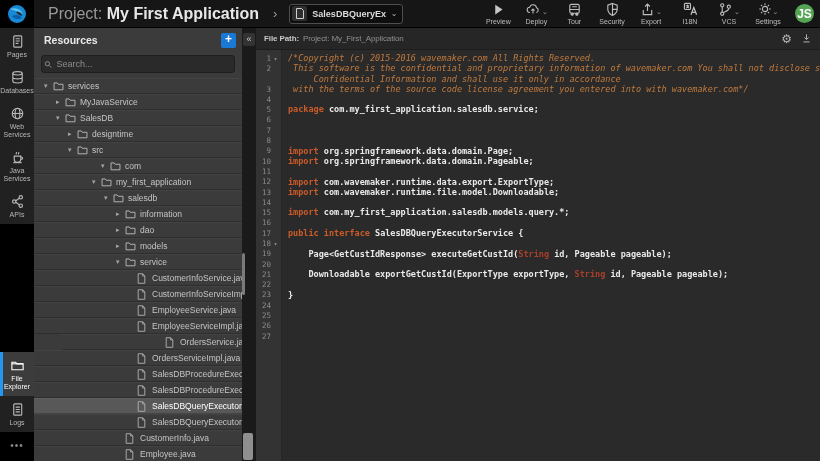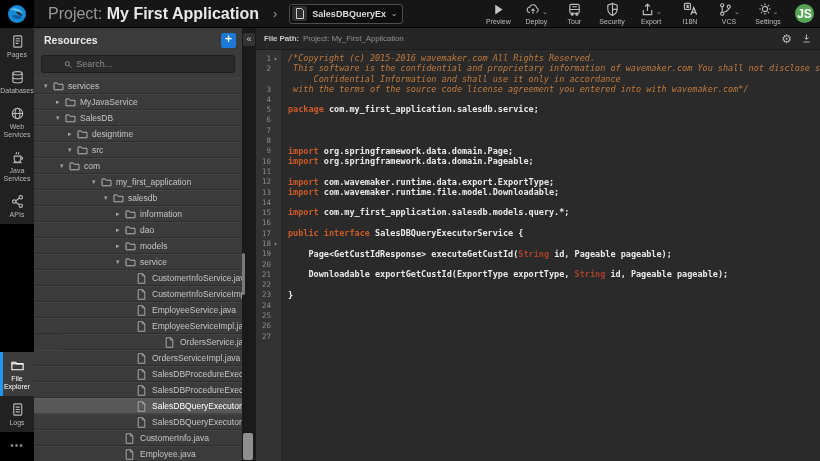--- a/index.html
+++ b/index.html
@@ -50,21 +50,21 @@
 
   
   .resources { width:208px; flex:0 0 208px; background:#3b3b3b; display:flex;
     flex-direction:column; min-height:0; }
   .res-head { height:24px; display:flex; align-items:center; padding:0 6px 0 10px; flex:0 0 24px; }
   .res-title { font-size:10.5px; font-weight:bold; color:#e8e8e8; flex:1; }
   .add-btn { width:15px; height:15px; background:#1a79d4; border-radius:2px; color:#fff;
     font-size:12px; line-height:13px; text-align:center; cursor:pointer; font-weight:bold; }
   .search-wrap { padding:3px 7px 5px; flex:0 0 auto; }
   .search-box { height:18px; background:#2a2a2a; border:1px solid #1e1e1e; border-radius:3px;
-    display:flex; align-items:center; padding:0 22px; gap:4px; }
+    display:flex; align-items:center; padding:0 2px; gap:4px; }
   .search-box input { background:transparent; border:none; outline:none; color:#c9c9c9;
     font-size:9px; width:100%; font-family:"Liberation Sans",sans-serif; }
   .search-box input::placeholder { color:#8e8e8e; }
   .tree { flex:1; overflow:hidden; }
   .trow { height:16px; display:flex; align-items:center; white-space:nowrap; overflow:hidden;
     cursor:pointer; box-shadow: inset 0 1px 0 rgba(255,255,255,.045), inset 0 -1px 0 rgba(0,0,0,.22); }
   .trow .arrow { width:9px; font-size:7px; color:#a5a5a5; flex:0 0 9px; }
   .trow .ticon { flex:0 0 13px; display:flex; align-items:center; }
   .trow .tlabel { font-size:8.5px; color:#c5c5c5; margin-left:2px; }
   .trow.selected { background:#585858; }
@@ -368,21 +368,21 @@
           </div>
           <div class="trow" style="padding-left: 34px;">
             <span class="arrow">▾</span>
             <span class="ticon">
               <svg width="11" height="10" viewBox="0 0 16 14" fill="none" stroke="#b5b5b5" stroke-width="1.4">
                 <path d="M1.5 2.5h4.5l1.5 2h7v8h-13Z"></path>
               </svg>
             </span>
             <span class="tlabel">src</span>
           </div>
-          <div class="trow" style="padding-left: 26px;">
+          <div class="trow" style="padding-left: 67px;">
             <span class="arrow">▾</span>
             <span class="ticon">
               <svg width="11" height="10" viewBox="0 0 16 14" fill="none" stroke="#b5b5b5" stroke-width="1.4">
                 <path d="M1.5 2.5h4.5l1.5 2h7v8h-13Z"></path>
               </svg>
             </span>
             <span class="tlabel">com</span>
           </div>
           <div class="trow" style="padding-left: 58px;">
             <span class="arrow">▾</span>

